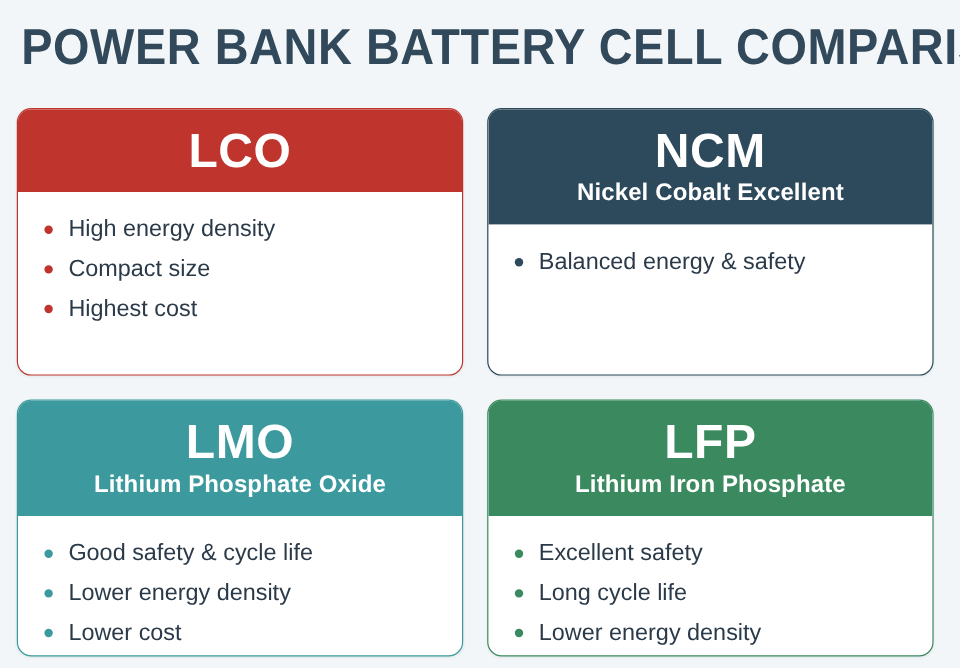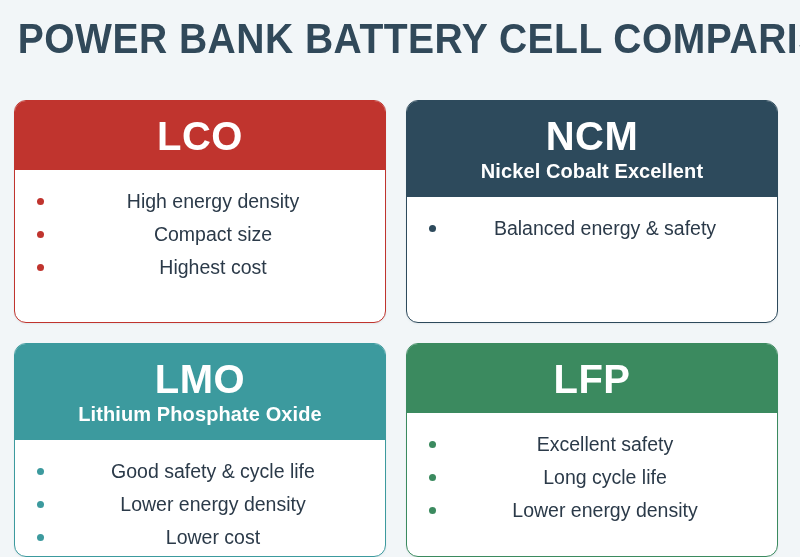--- a/index.html
+++ b/index.html
@@ -36,21 +36,21 @@
     padding-top: 18px;
     padding-left: 4px;
     transform: scaleX(0.93);
     transform-origin: left center;
     white-space: nowrap;
   }
 
   
   .card-grid {
     position: absolute;
-    top: 100px;
+    top: 90px;
     left: 14px;
     width: 772px;
     height: 455px;
     display: grid;
     grid-template-columns: 372px 372px;
     grid-template-rows: 223px 214px;
     column-gap: 28px;
     row-gap: 18px;
     gap: 20px;
   }
@@ -85,21 +85,20 @@
     font-weight: 700;
     font-size: 20px;
     line-height: 1.25;
     margin-top: 2px;
     letter-spacing: 0.1px;
   }
 
   .card-body {
     flex: 1 1 auto;
     padding: 17px 16px 14px 20px;
-    text-align: center;
   }
 
   .feature-list {
     list-style: none;
   }
 
   .feature-item {
     position: relative;
     padding-left: 22px;
     color: #2b3a49;
@@ -201,20 +200,21 @@
             <span class="feature-bullet"></span>
             <span>Lower cost</span>
           </li>
         </ul>
       </div>
     </div>
 
     <div class="card lfp">
       <div class="card-header">
         <div class="card-abbr">LFP</div>
+        <div class="card-fullname">Lithium Iron Phosphate</div>
       </div>
       <div class="card-body">
         <ul class="feature-list">
           <li class="feature-item">
             <span class="feature-bullet"></span>
             <span>Excellent safety</span>
           </li>
           <li class="feature-item">
             <span class="feature-bullet"></span>
             <span>Long cycle life</span>

